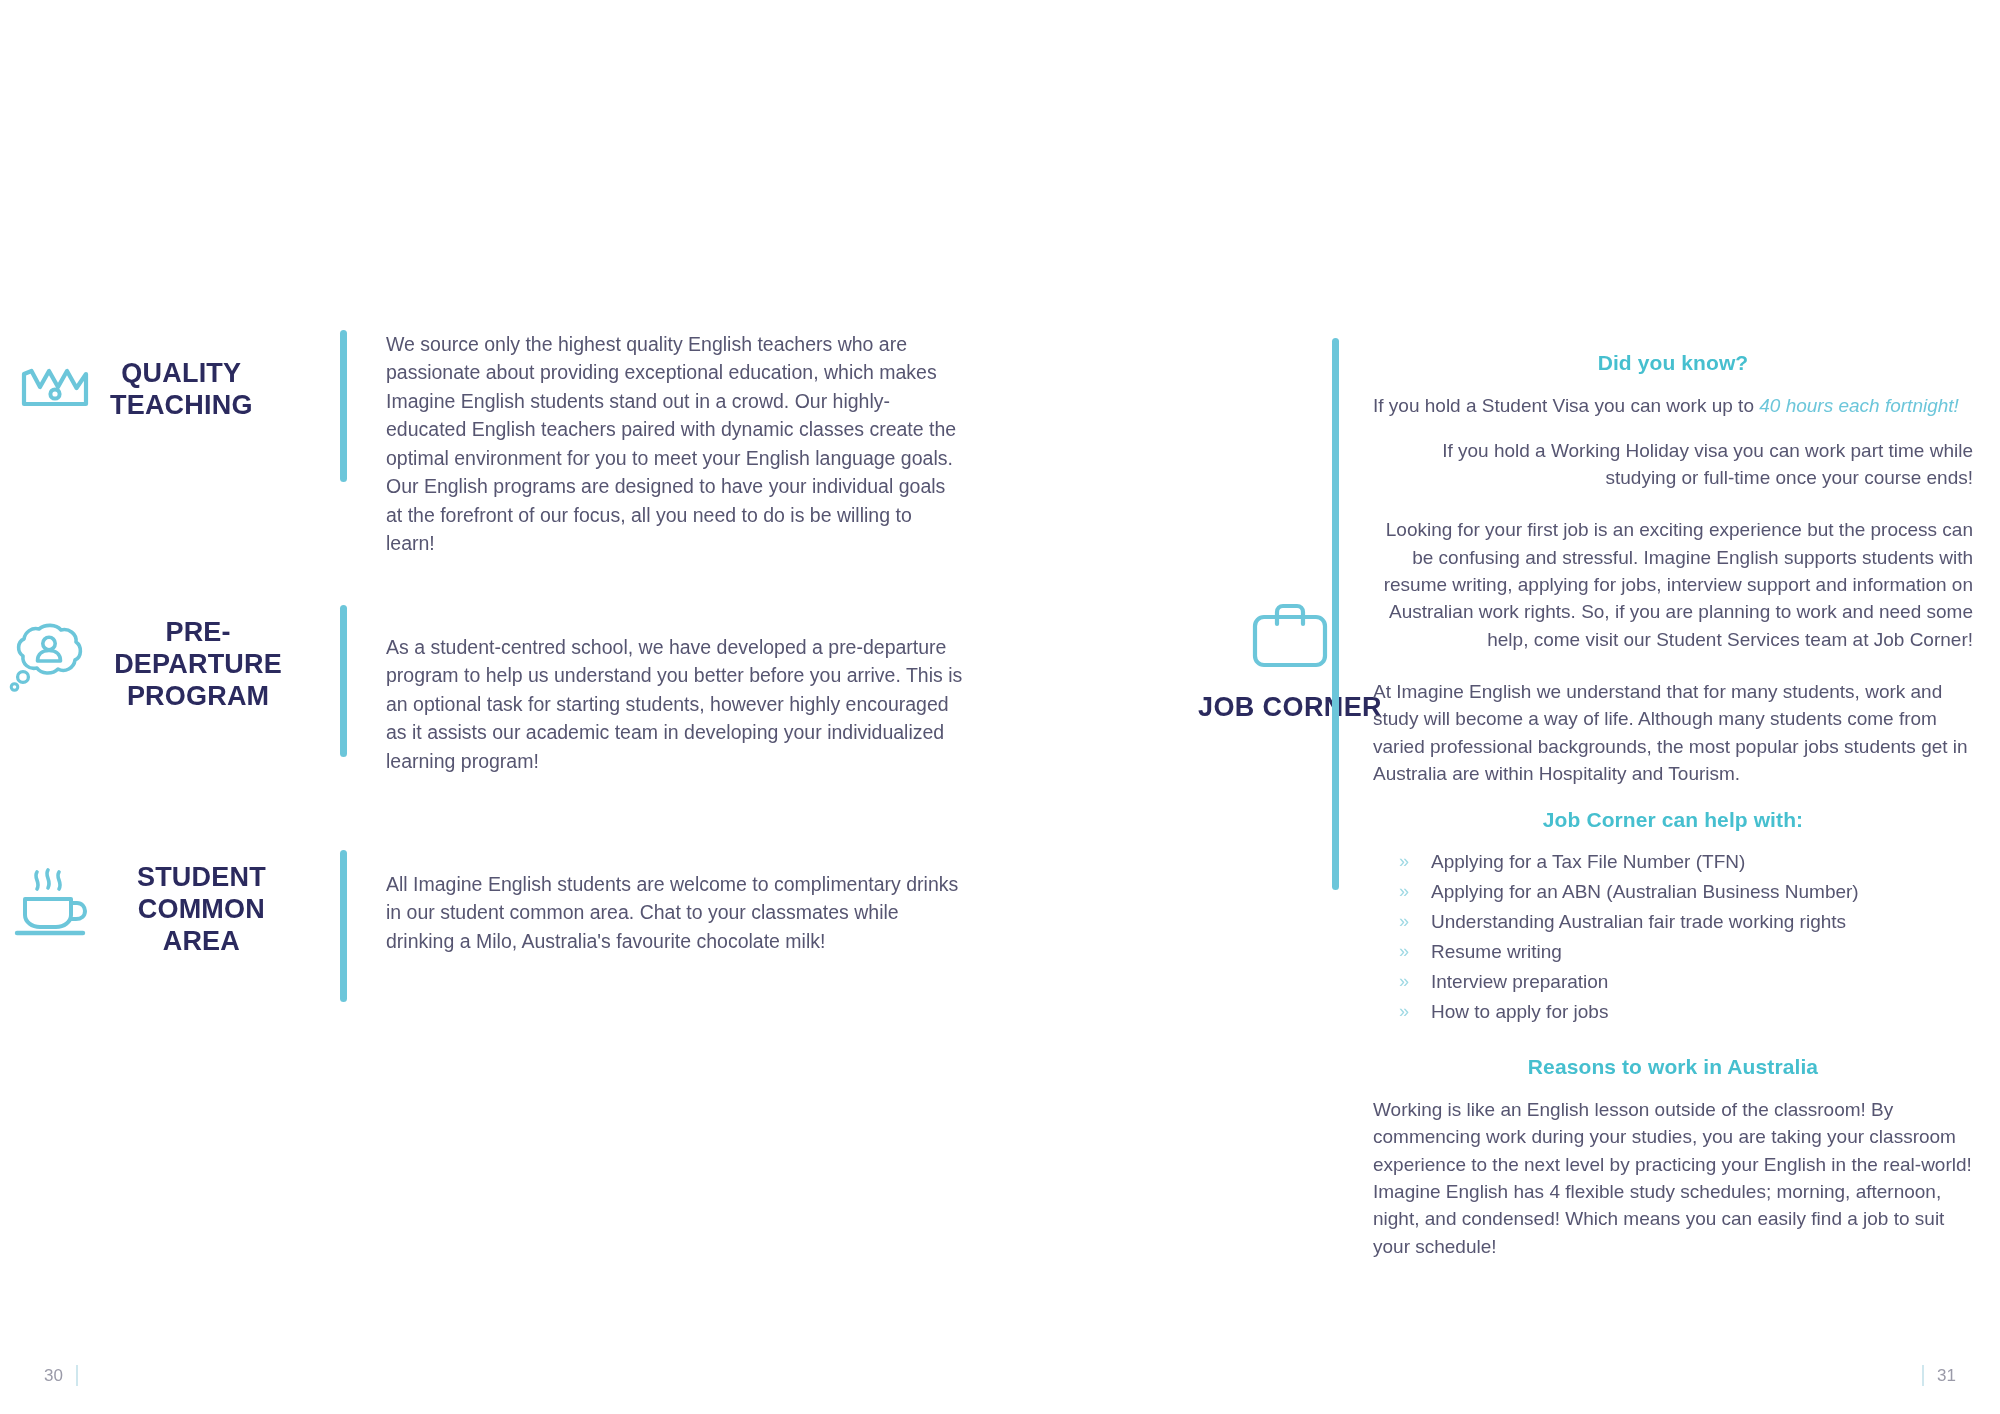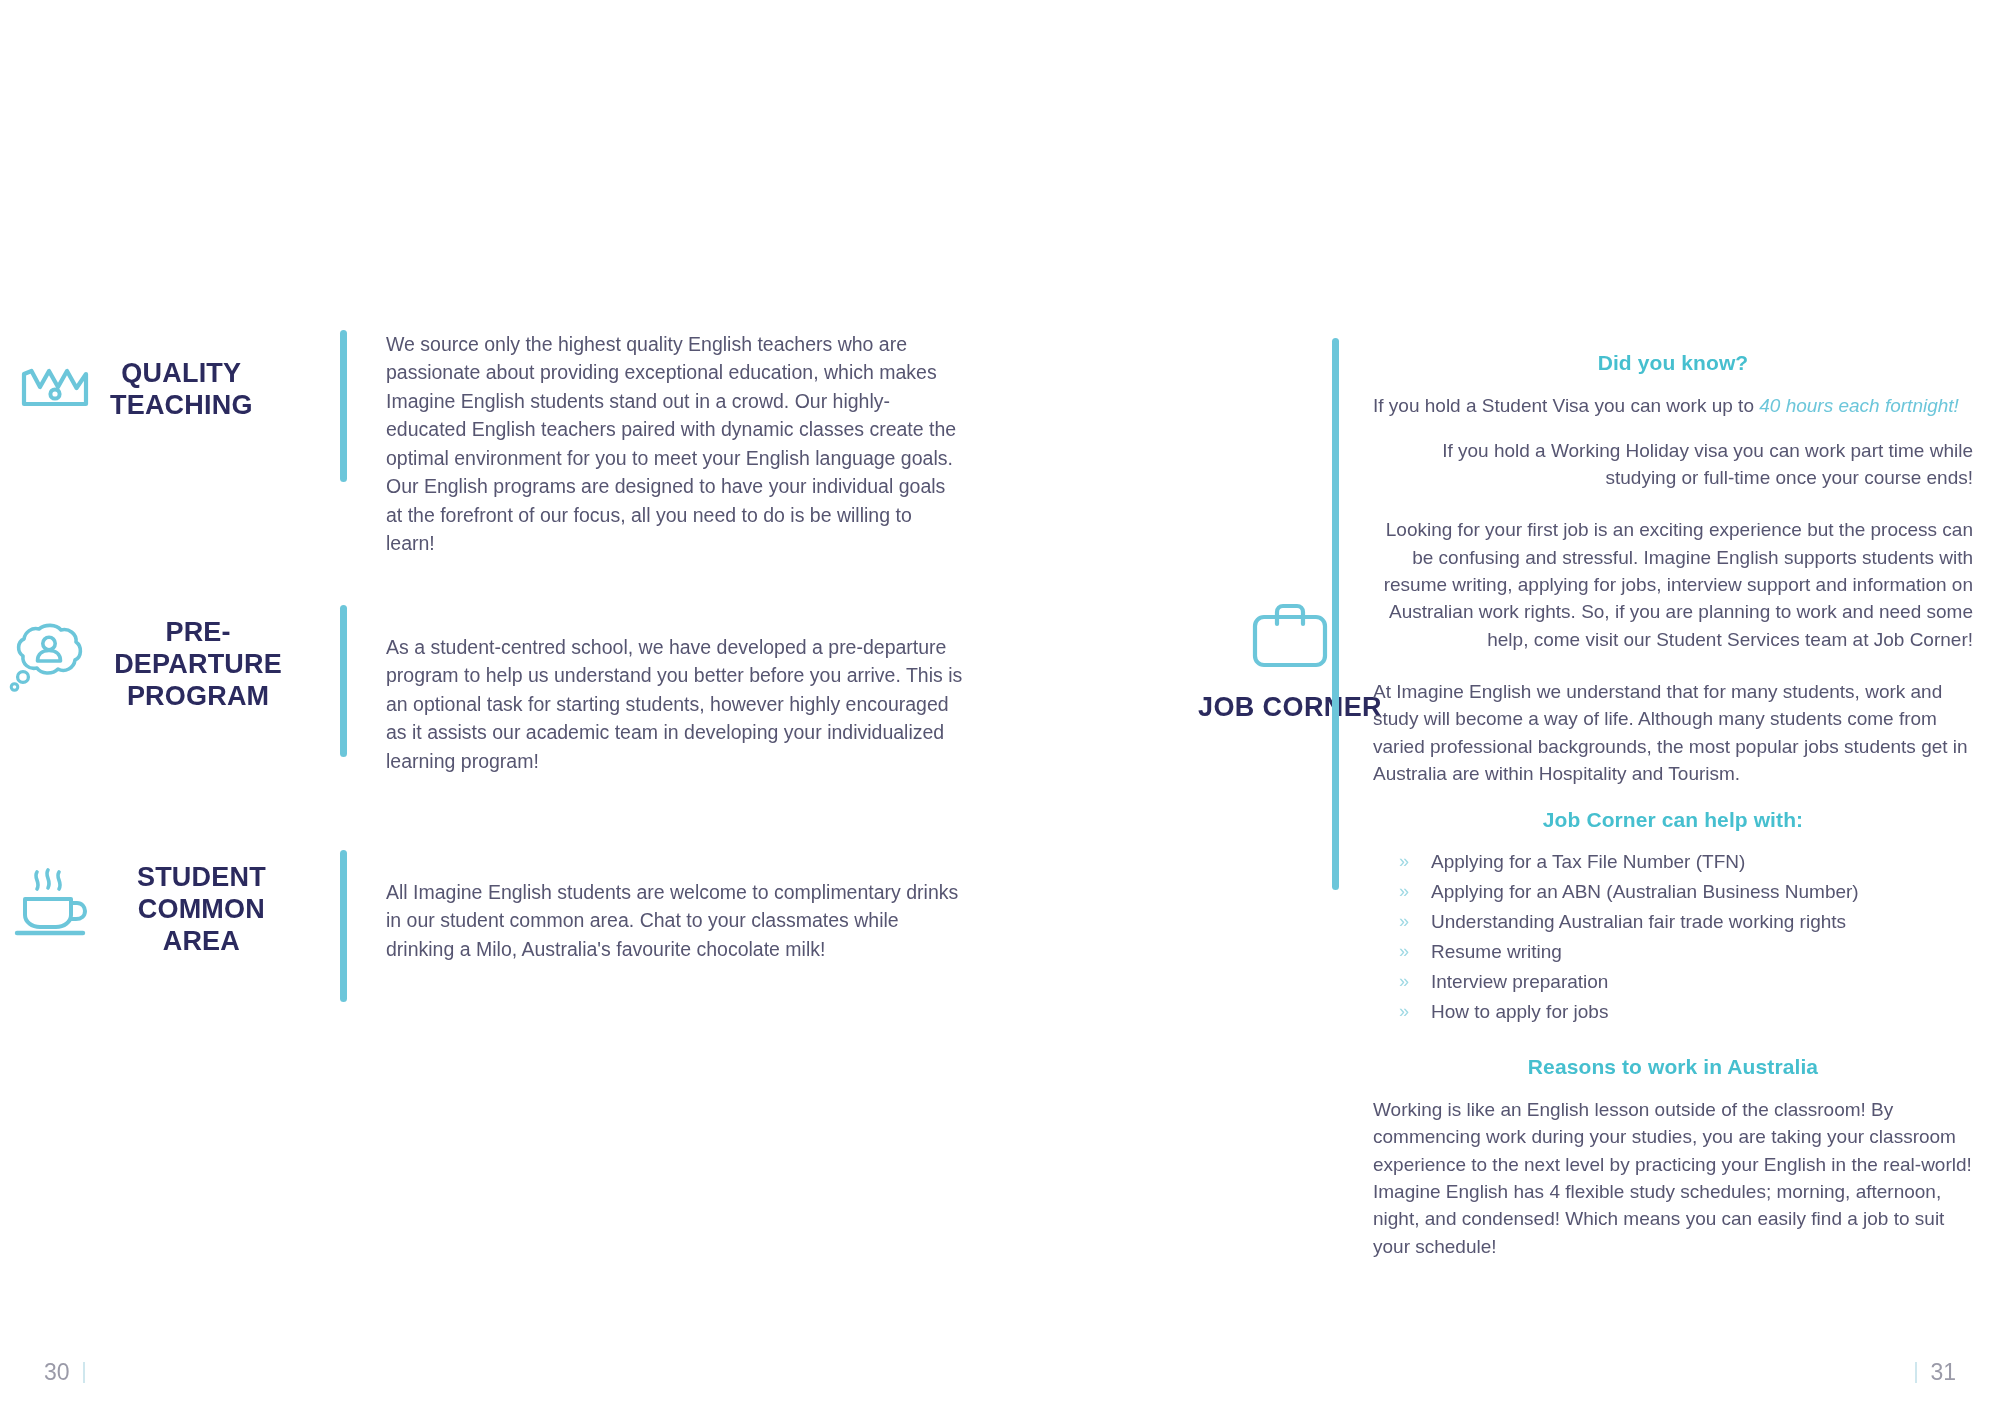--- a/index.html
+++ b/index.html
@@ -158,21 +158,21 @@
   }
 
   
   .footer-left, .footer-right {
     position: absolute;
     bottom: 28px;
     display: flex;
     align-items: center;
     gap: 13px;
     color: #9a9aa8;
-    font-size: 23px;
+    font-size: 17px;
   }
   .footer-left { left: 44px; }
   .footer-right { right: 44px; align-items: center; }
   .foot-rule {
     display: inline-block;
     width: 2px;
     height: 21px;
     background: #cfe7ee;
   }
 </style>
@@ -226,21 +226,21 @@
             <path d="M48 5 C44 11 52 15 48 22" stroke="#6cc6da" stroke-width="3.6" stroke-linecap="round" fill="none"></path>
             <path d="M14 32 L14 48 C14 55 21 60 29 60 L45 60 C53 60 60 55 60 48 L60 32 Z" stroke="#6cc6da" stroke-width="4" stroke-linejoin="round" fill="none"></path>
             <path d="M60 36 L66 36 C71 36 74 40 74 44 C74 49 70 52 65 52 L60 52" stroke="#6cc6da" stroke-width="4" stroke-linecap="round" fill="none"></path>
             <path d="M6 66 L72 66" stroke="#6cc6da" stroke-width="4.4" stroke-linecap="round"></path>
           </svg>
         </div>
         <div class="feature-title">STUDENT
 COMMON AREA</div>
       </div>
       <div class="accent-bar" style="height:152px; margin-left:40px; margin-top:0px;"></div>
-      <div class="feature-body" style="margin-top:28px;">All Imagine English students are welcome to complimentary drinks in our student common area. Chat to your classmates while drinking a Milo, Australia's favourite chocolate milk!</div>
+      <div class="feature-body" style="margin-top:20px;">All Imagine English students are welcome to complimentary drinks in our student common area. Chat to your classmates while drinking a Milo, Australia's favourite chocolate milk!</div>
     </div>
 
     <div class="footer-left">
       <span>30</span>
       <span class="foot-rule"></span>
     </div>
   </div>
 
   <div class="right-page">
 

